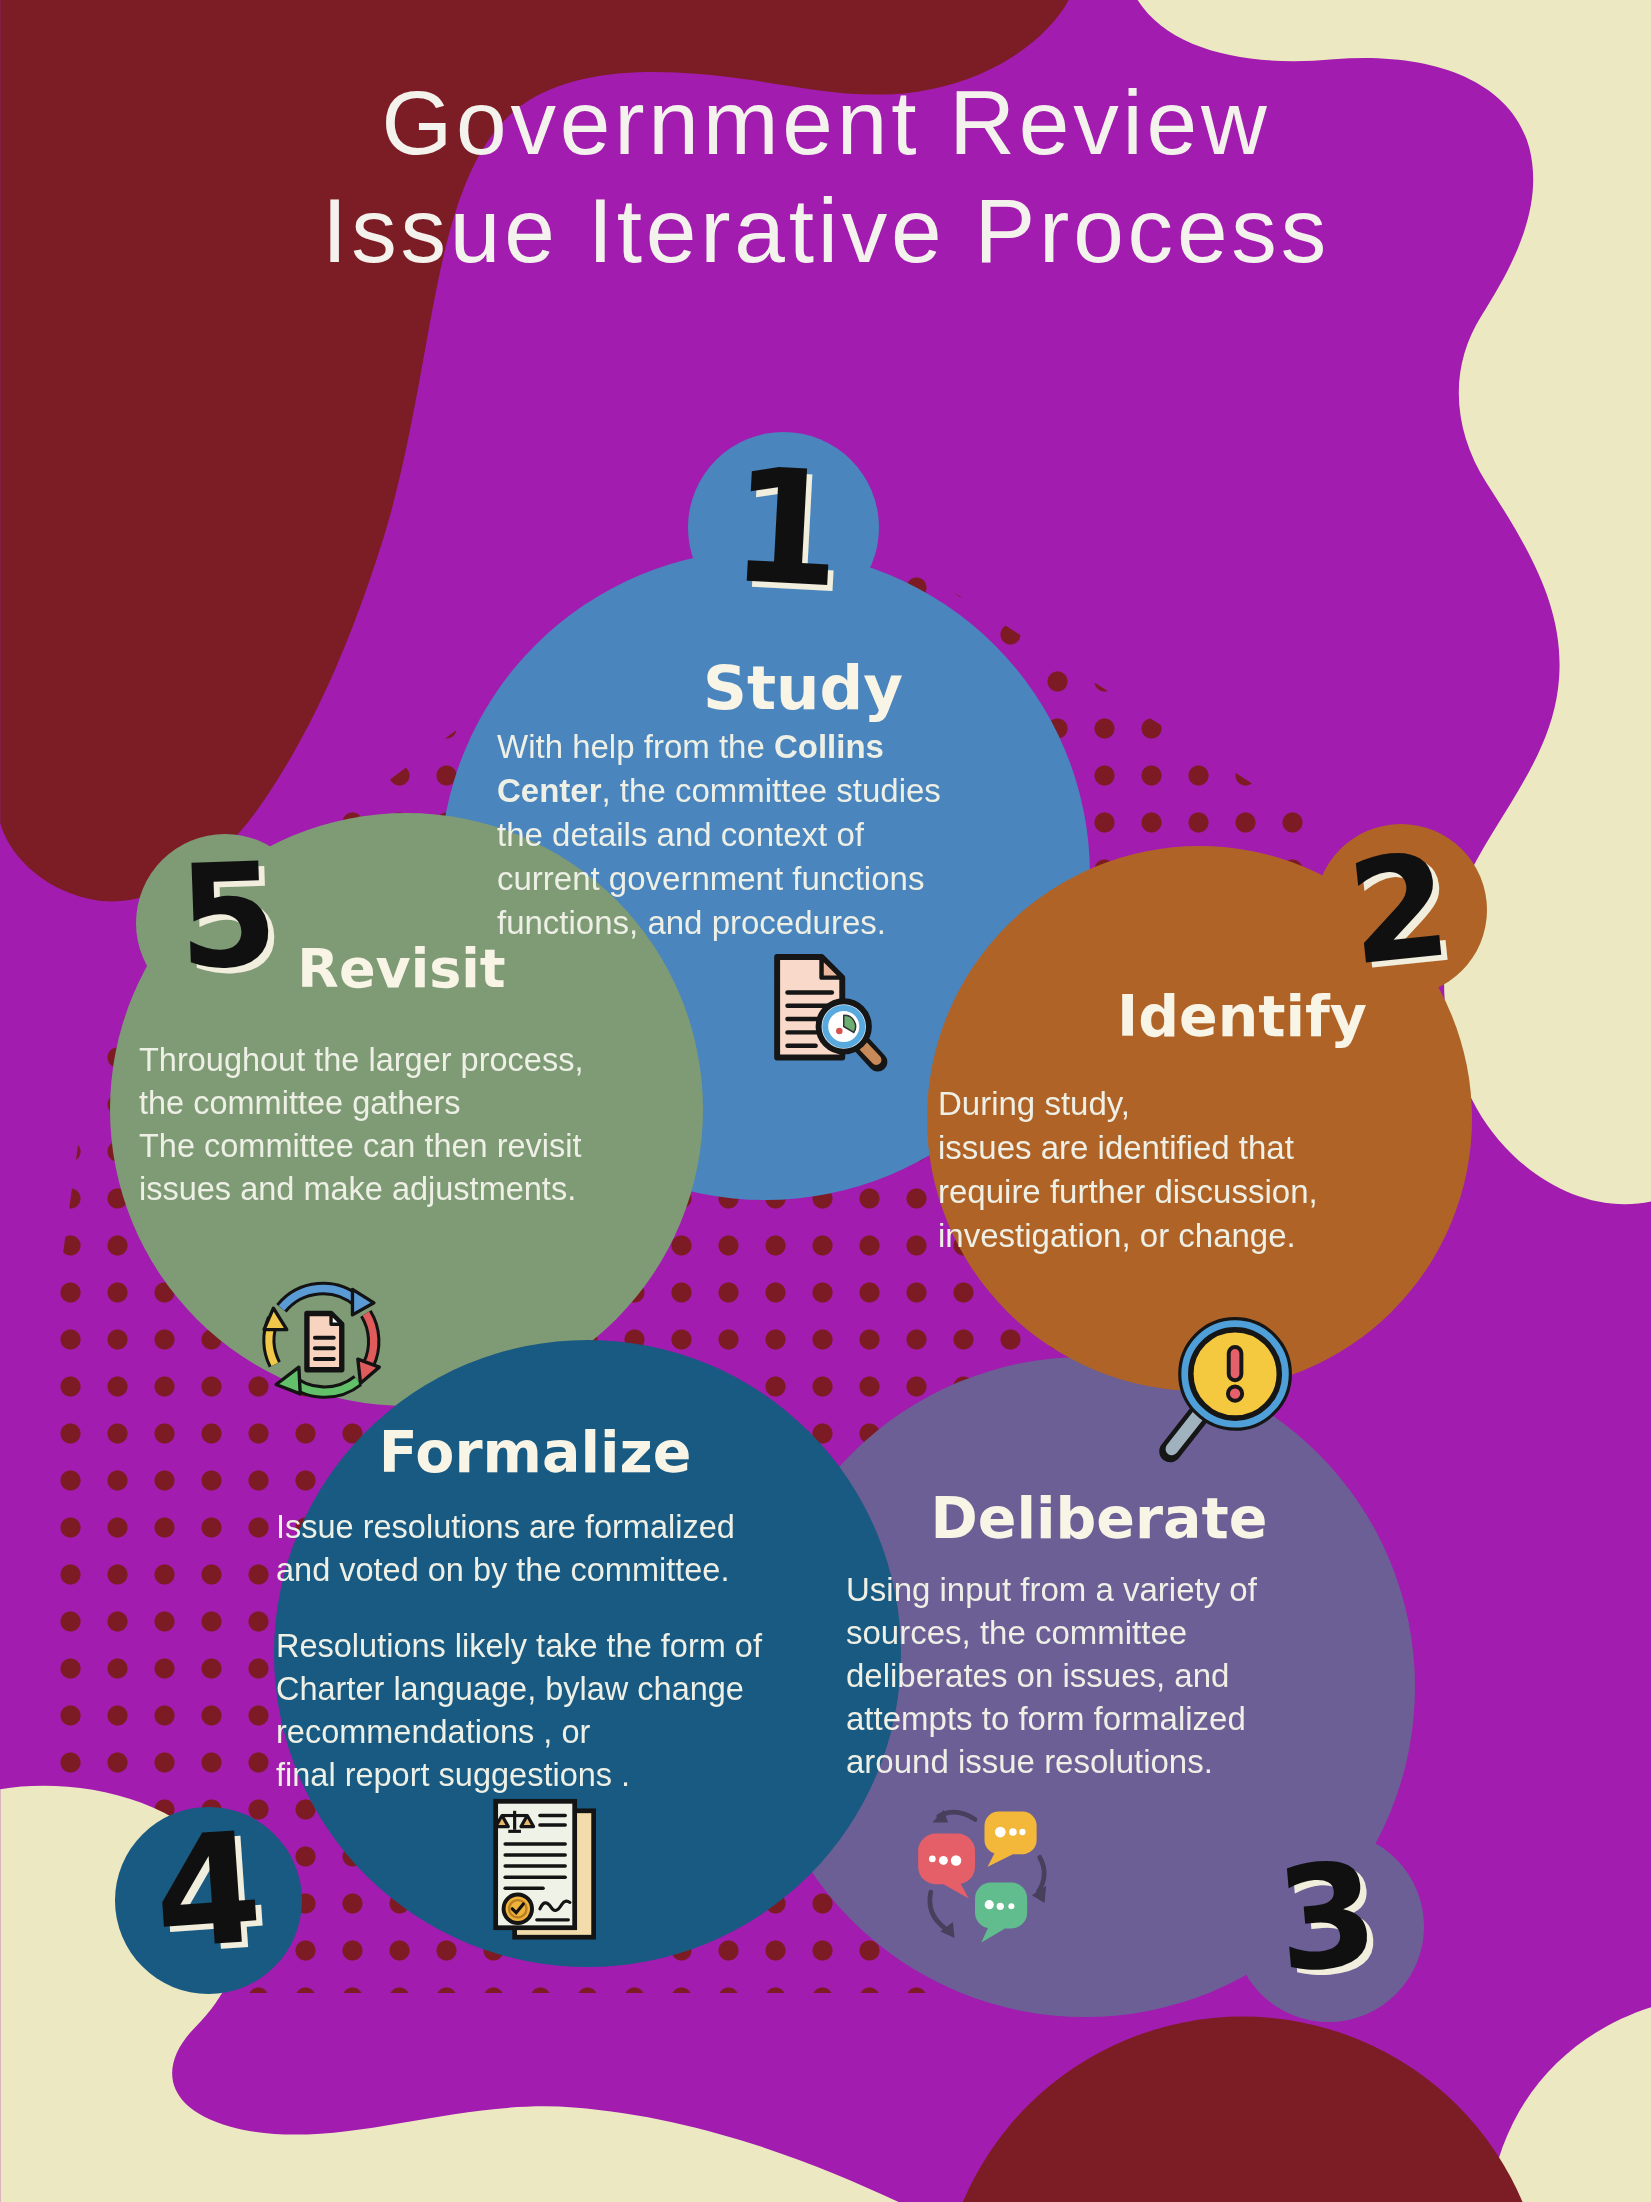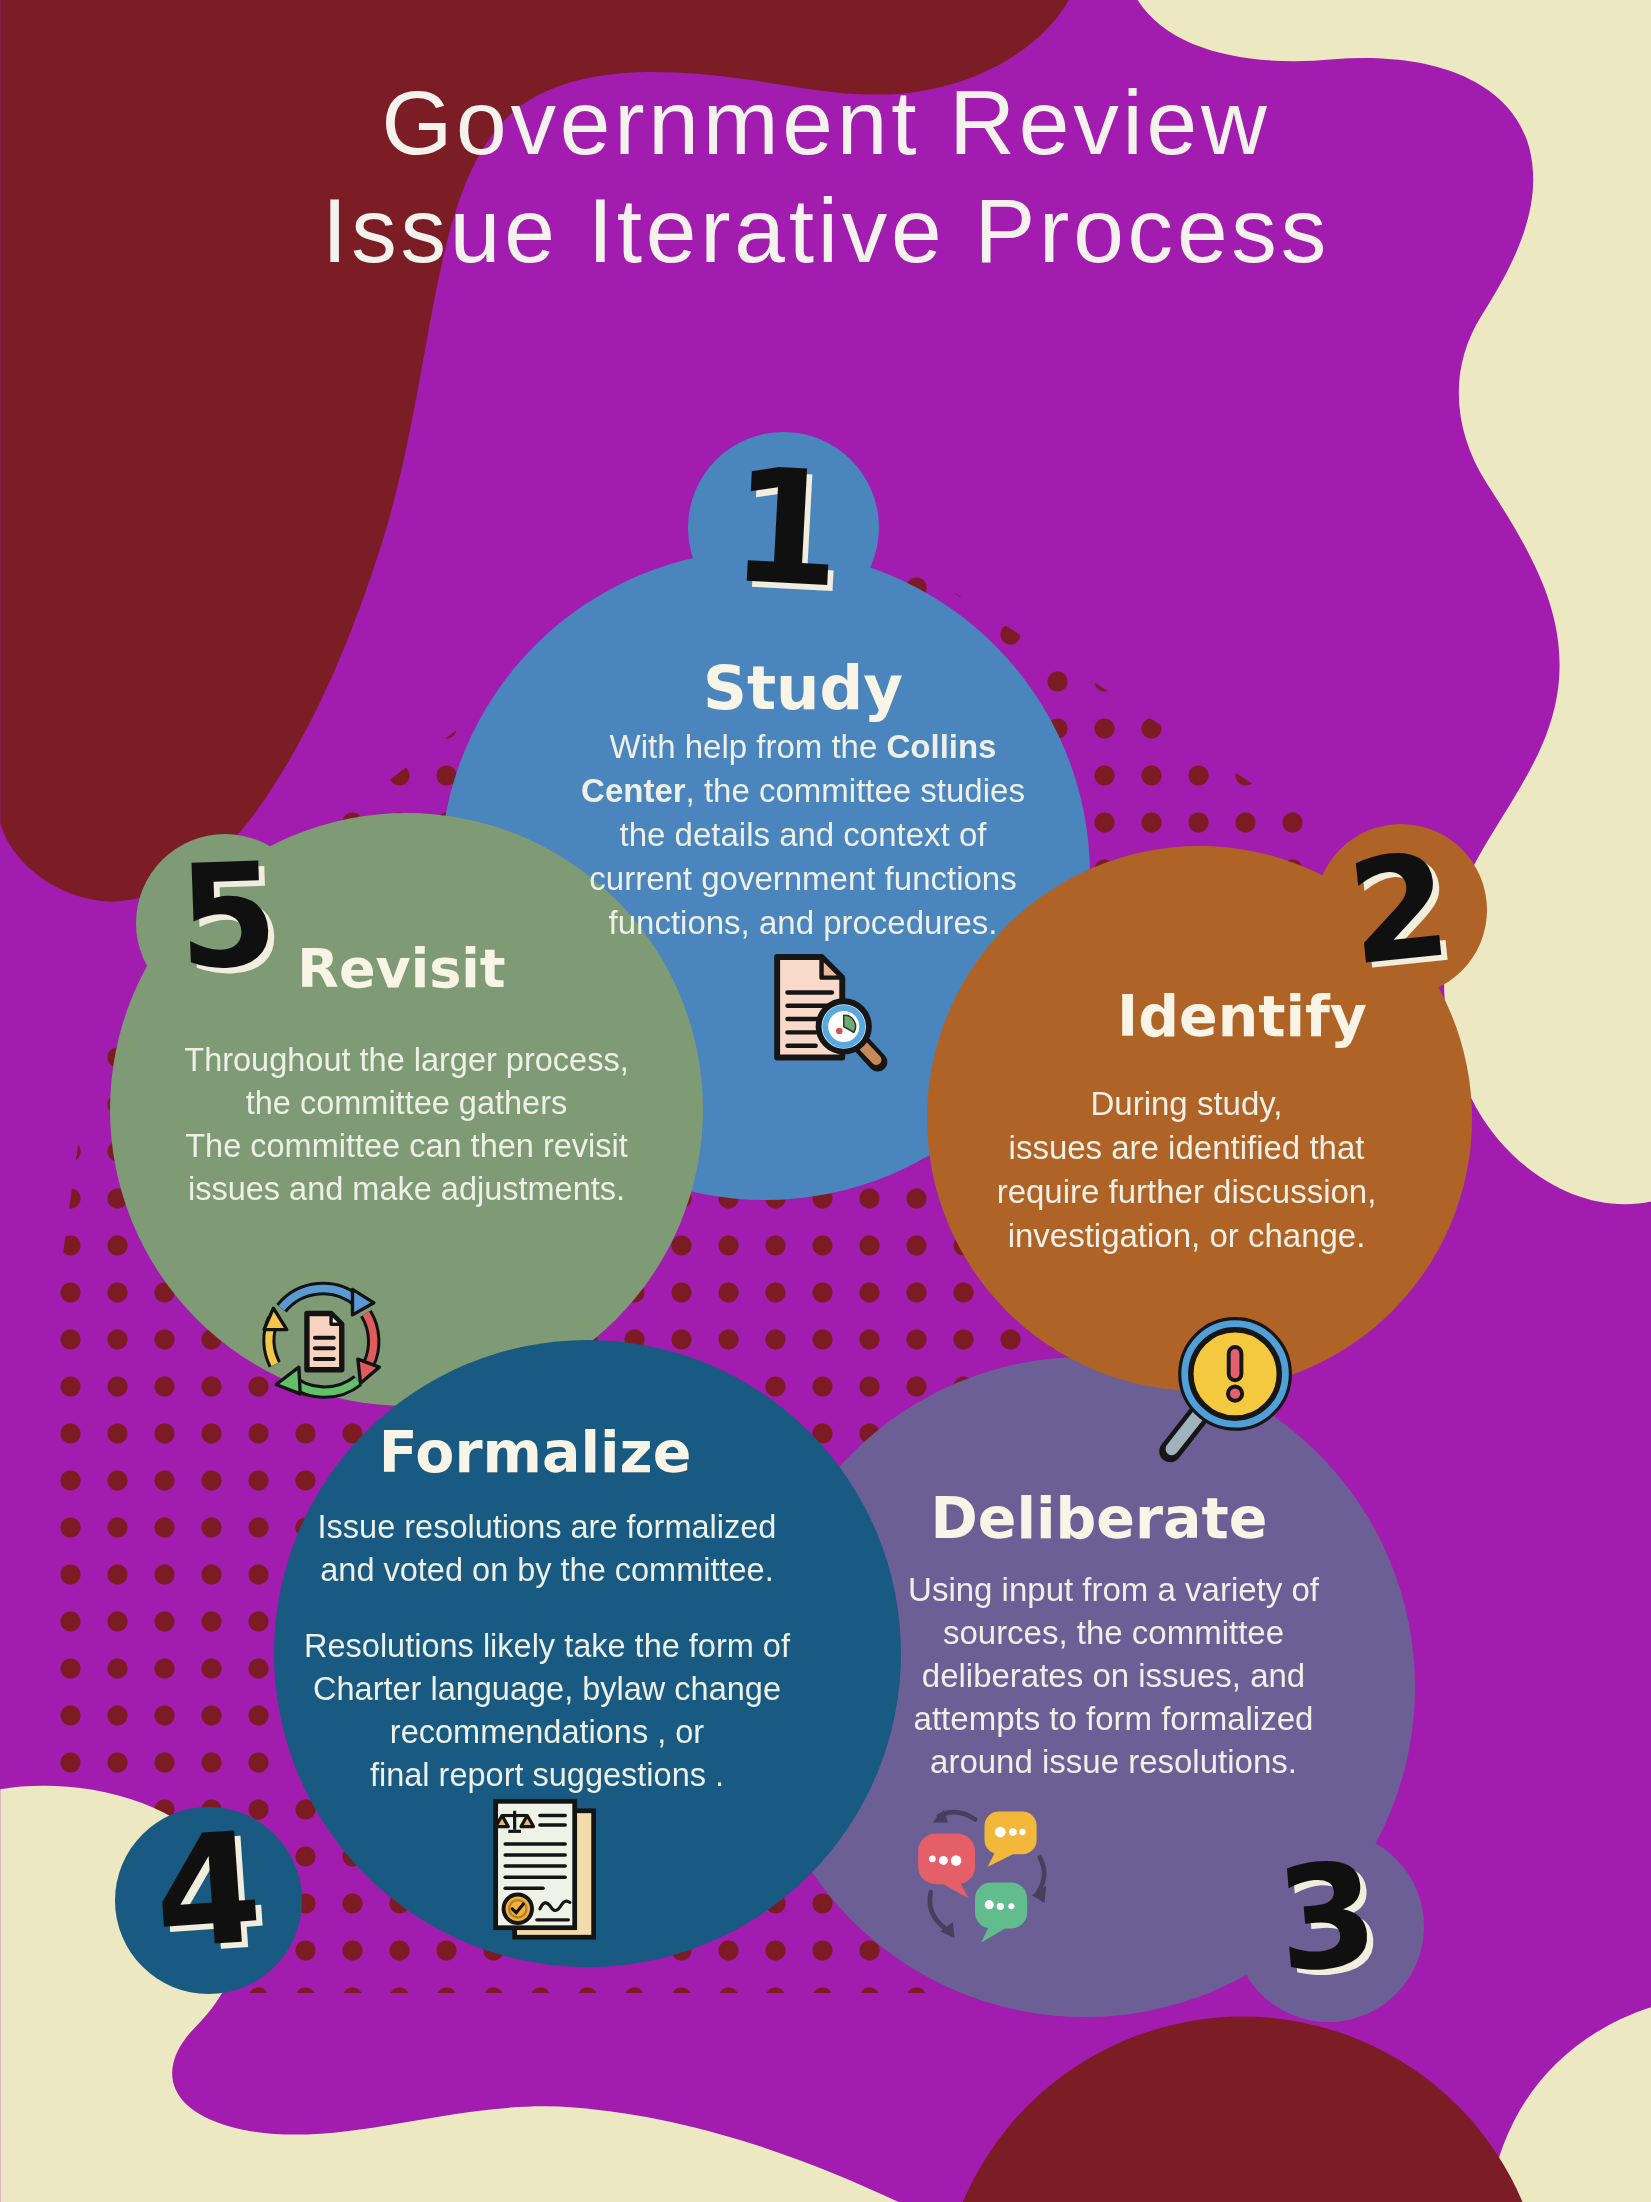--- a/index.html
+++ b/index.html
@@ -42,31 +42,31 @@
   .step-number{
     position:absolute;z-index:4;color:#101010;font-weight:800;
     text-shadow:5.7px 5.7px 0 #f2eedd;
     transform:translate(-50%,-54%);
     font-family:"DejaVu Sans", sans-serif;
   }
   .step-title{
     position:absolute;z-index:4;text-align:center;color:#f8f4e6;
     font-weight:700;font-family:"DejaVu Sans", sans-serif;
   }
-  .step-text{position:absolute;z-index:4;text-align:center;color:#eef0e6;}
+  .step-text{position:absolute;z-index:4;text-align:left;color:#eef0e6;}
   .step-text .line{min-height:1em;}
   .step-text b{font-weight:700;}
   #study-title   {left:612px;top:652px;width:382px;font-size:61px;}
   #study-text    {left:497px;top:725px;width:612px;font-size:33px;line-height:44px;}
   #identify-title{left:1051px;top:983px;width:382px;font-size:57px;}
   #identify-text {left:938px;top:1082px;width:497px;font-size:33px;line-height:44px;}
   #deliberate-title{left:860px;top:1485px;width:478px;font-size:57px;}
   #deliberate-text {left:846px;top:1568px;width:535px;font-size:33px;line-height:43px;}
   #formalize-title{left:344px;top:1419px;width:382px;font-size:57px;}
-  #formalize-text {left:260px;top:1506px;width:574px;font-size:32.5px;line-height:43px;}
+  #formalize-text {left:276px;top:1506px;width:574px;font-size:32.5px;line-height:43px;}
   #revisit-title {left:258px;top:937px;width:287px;font-size:54px;}
   #revisit-text  {left:139px;top:1039px;width:535px;font-size:32.5px;line-height:43px;}
   .icon{position:absolute;z-index:4;}
   #study-icon    {left:748px;top:951px;}
   #identify-icon {left:1145px;top:1317px;}
   #deliberate-icon{left:903px;top:1802px;}
   #revisit-icon  {left:256px;top:1276px;}
   #formalize-icon{left:470px;top:1795px;}
 </style>
 </head>

